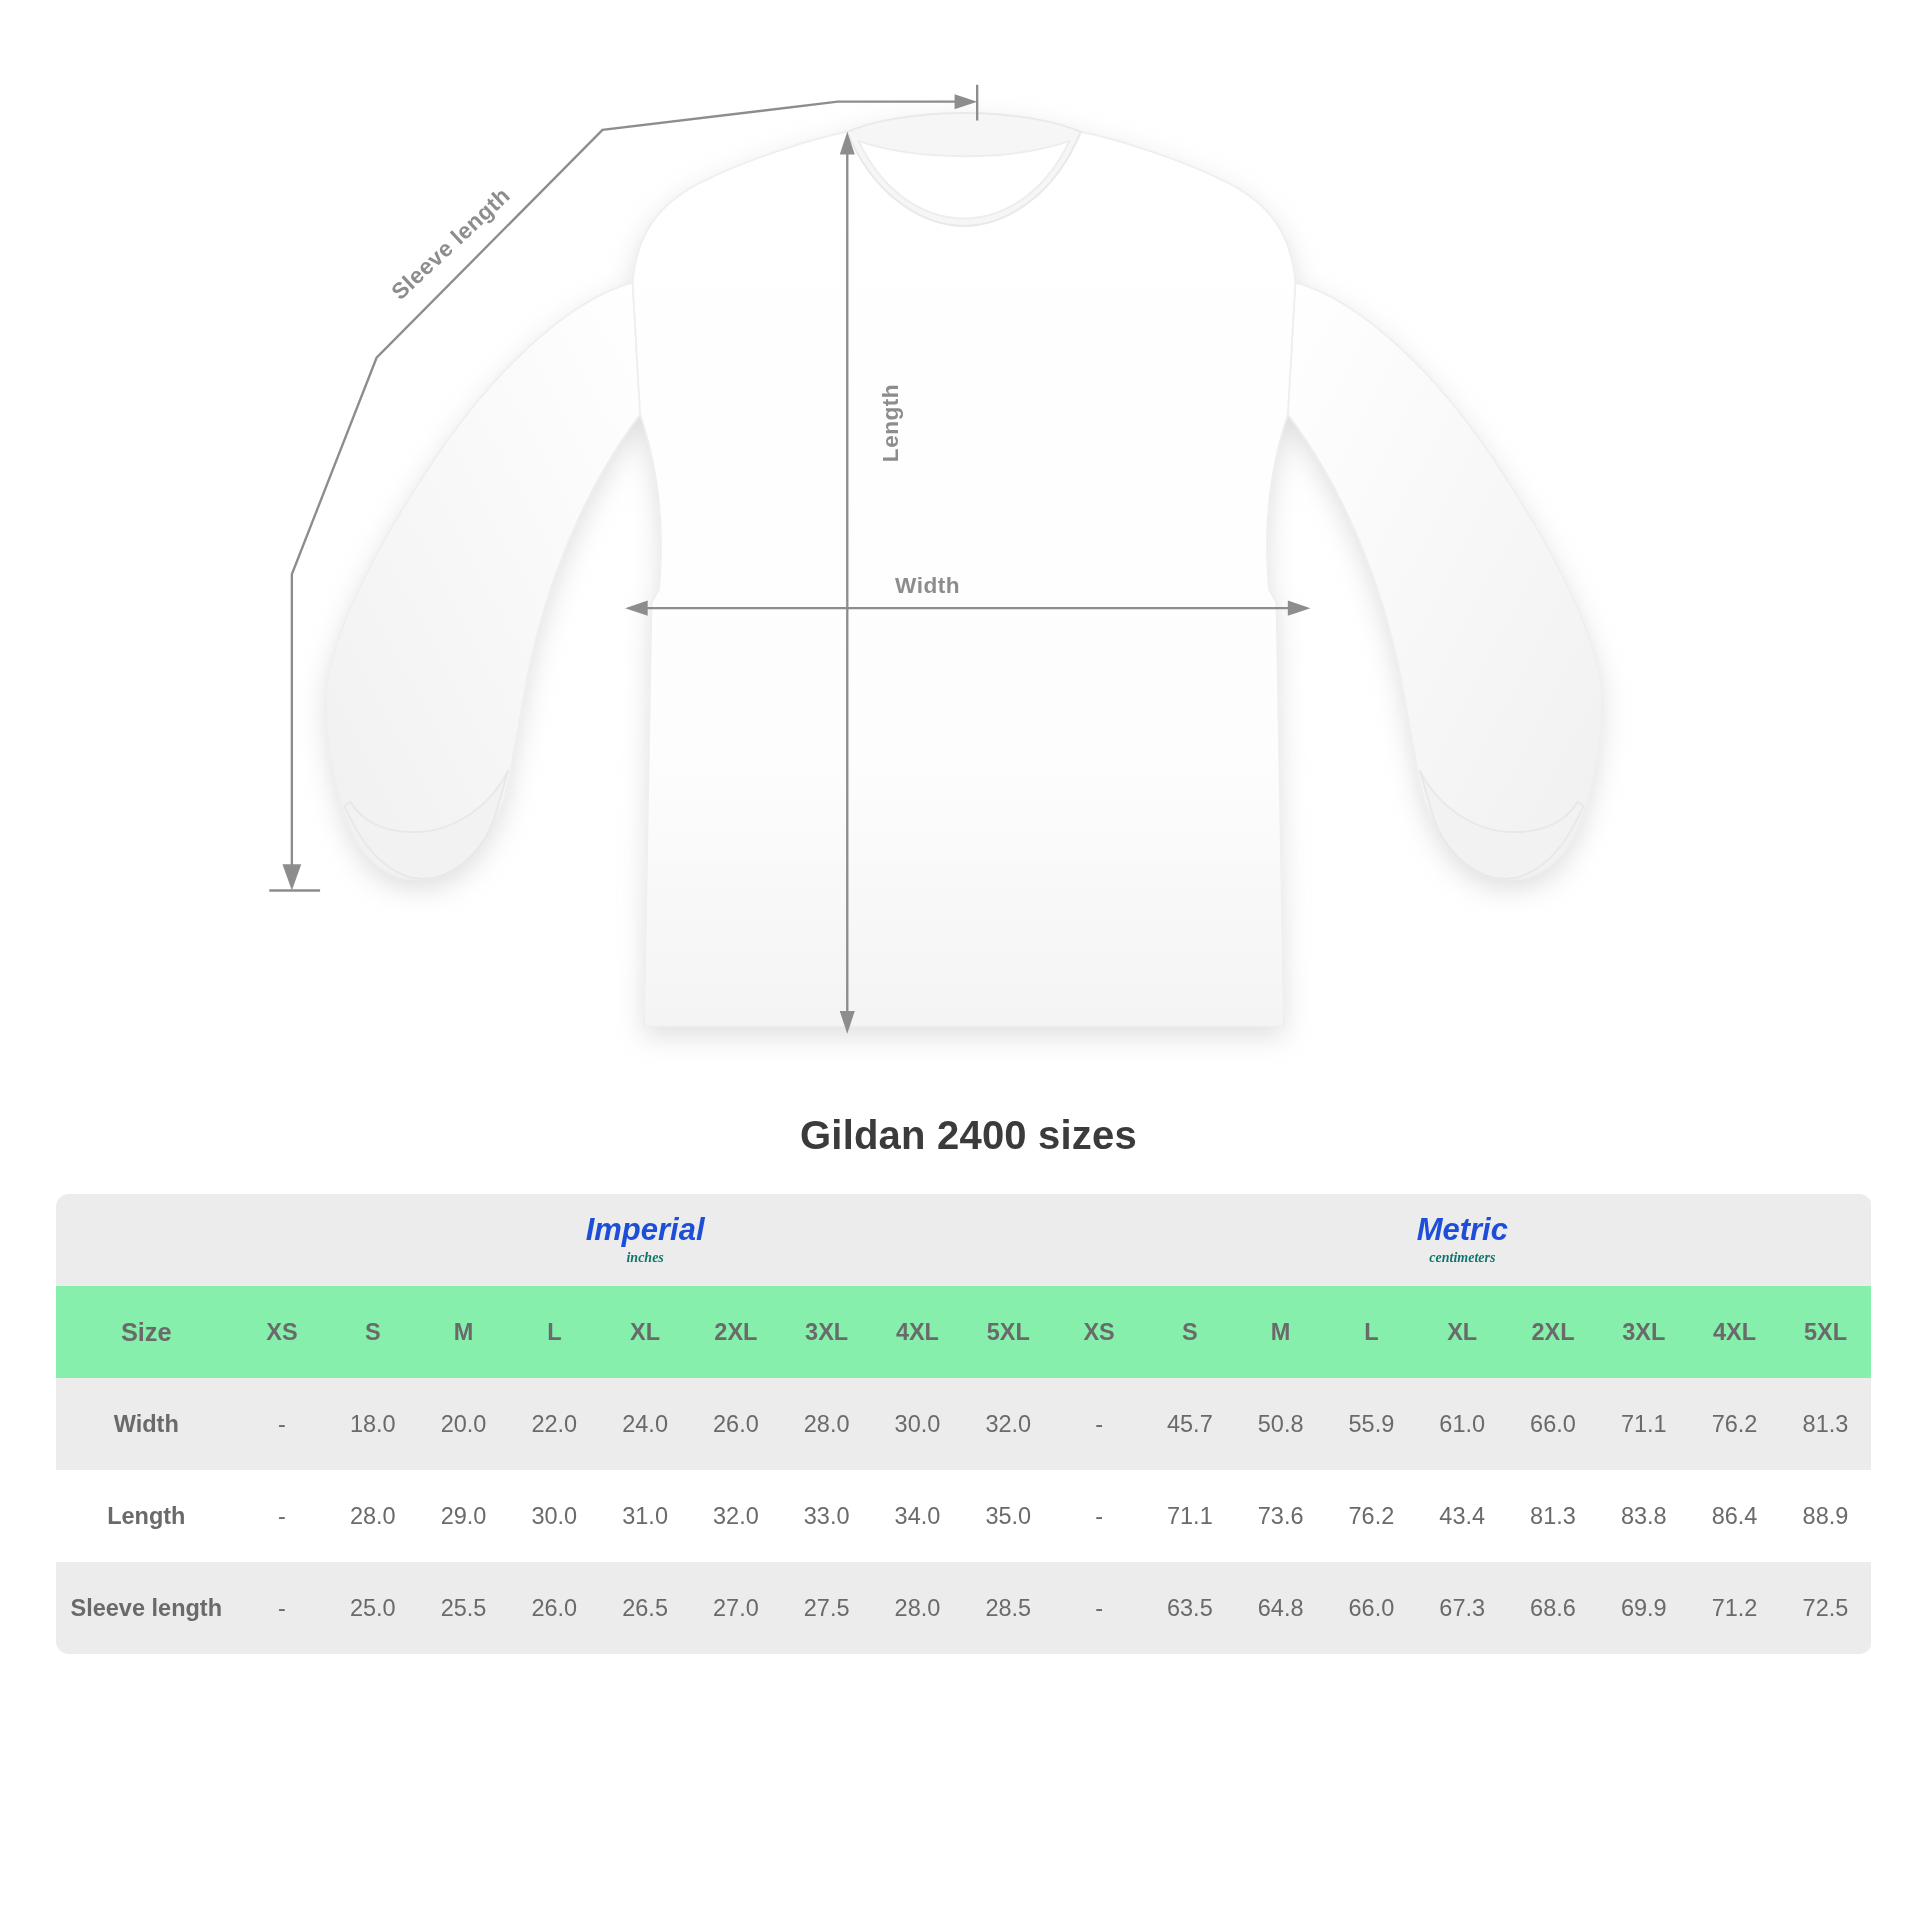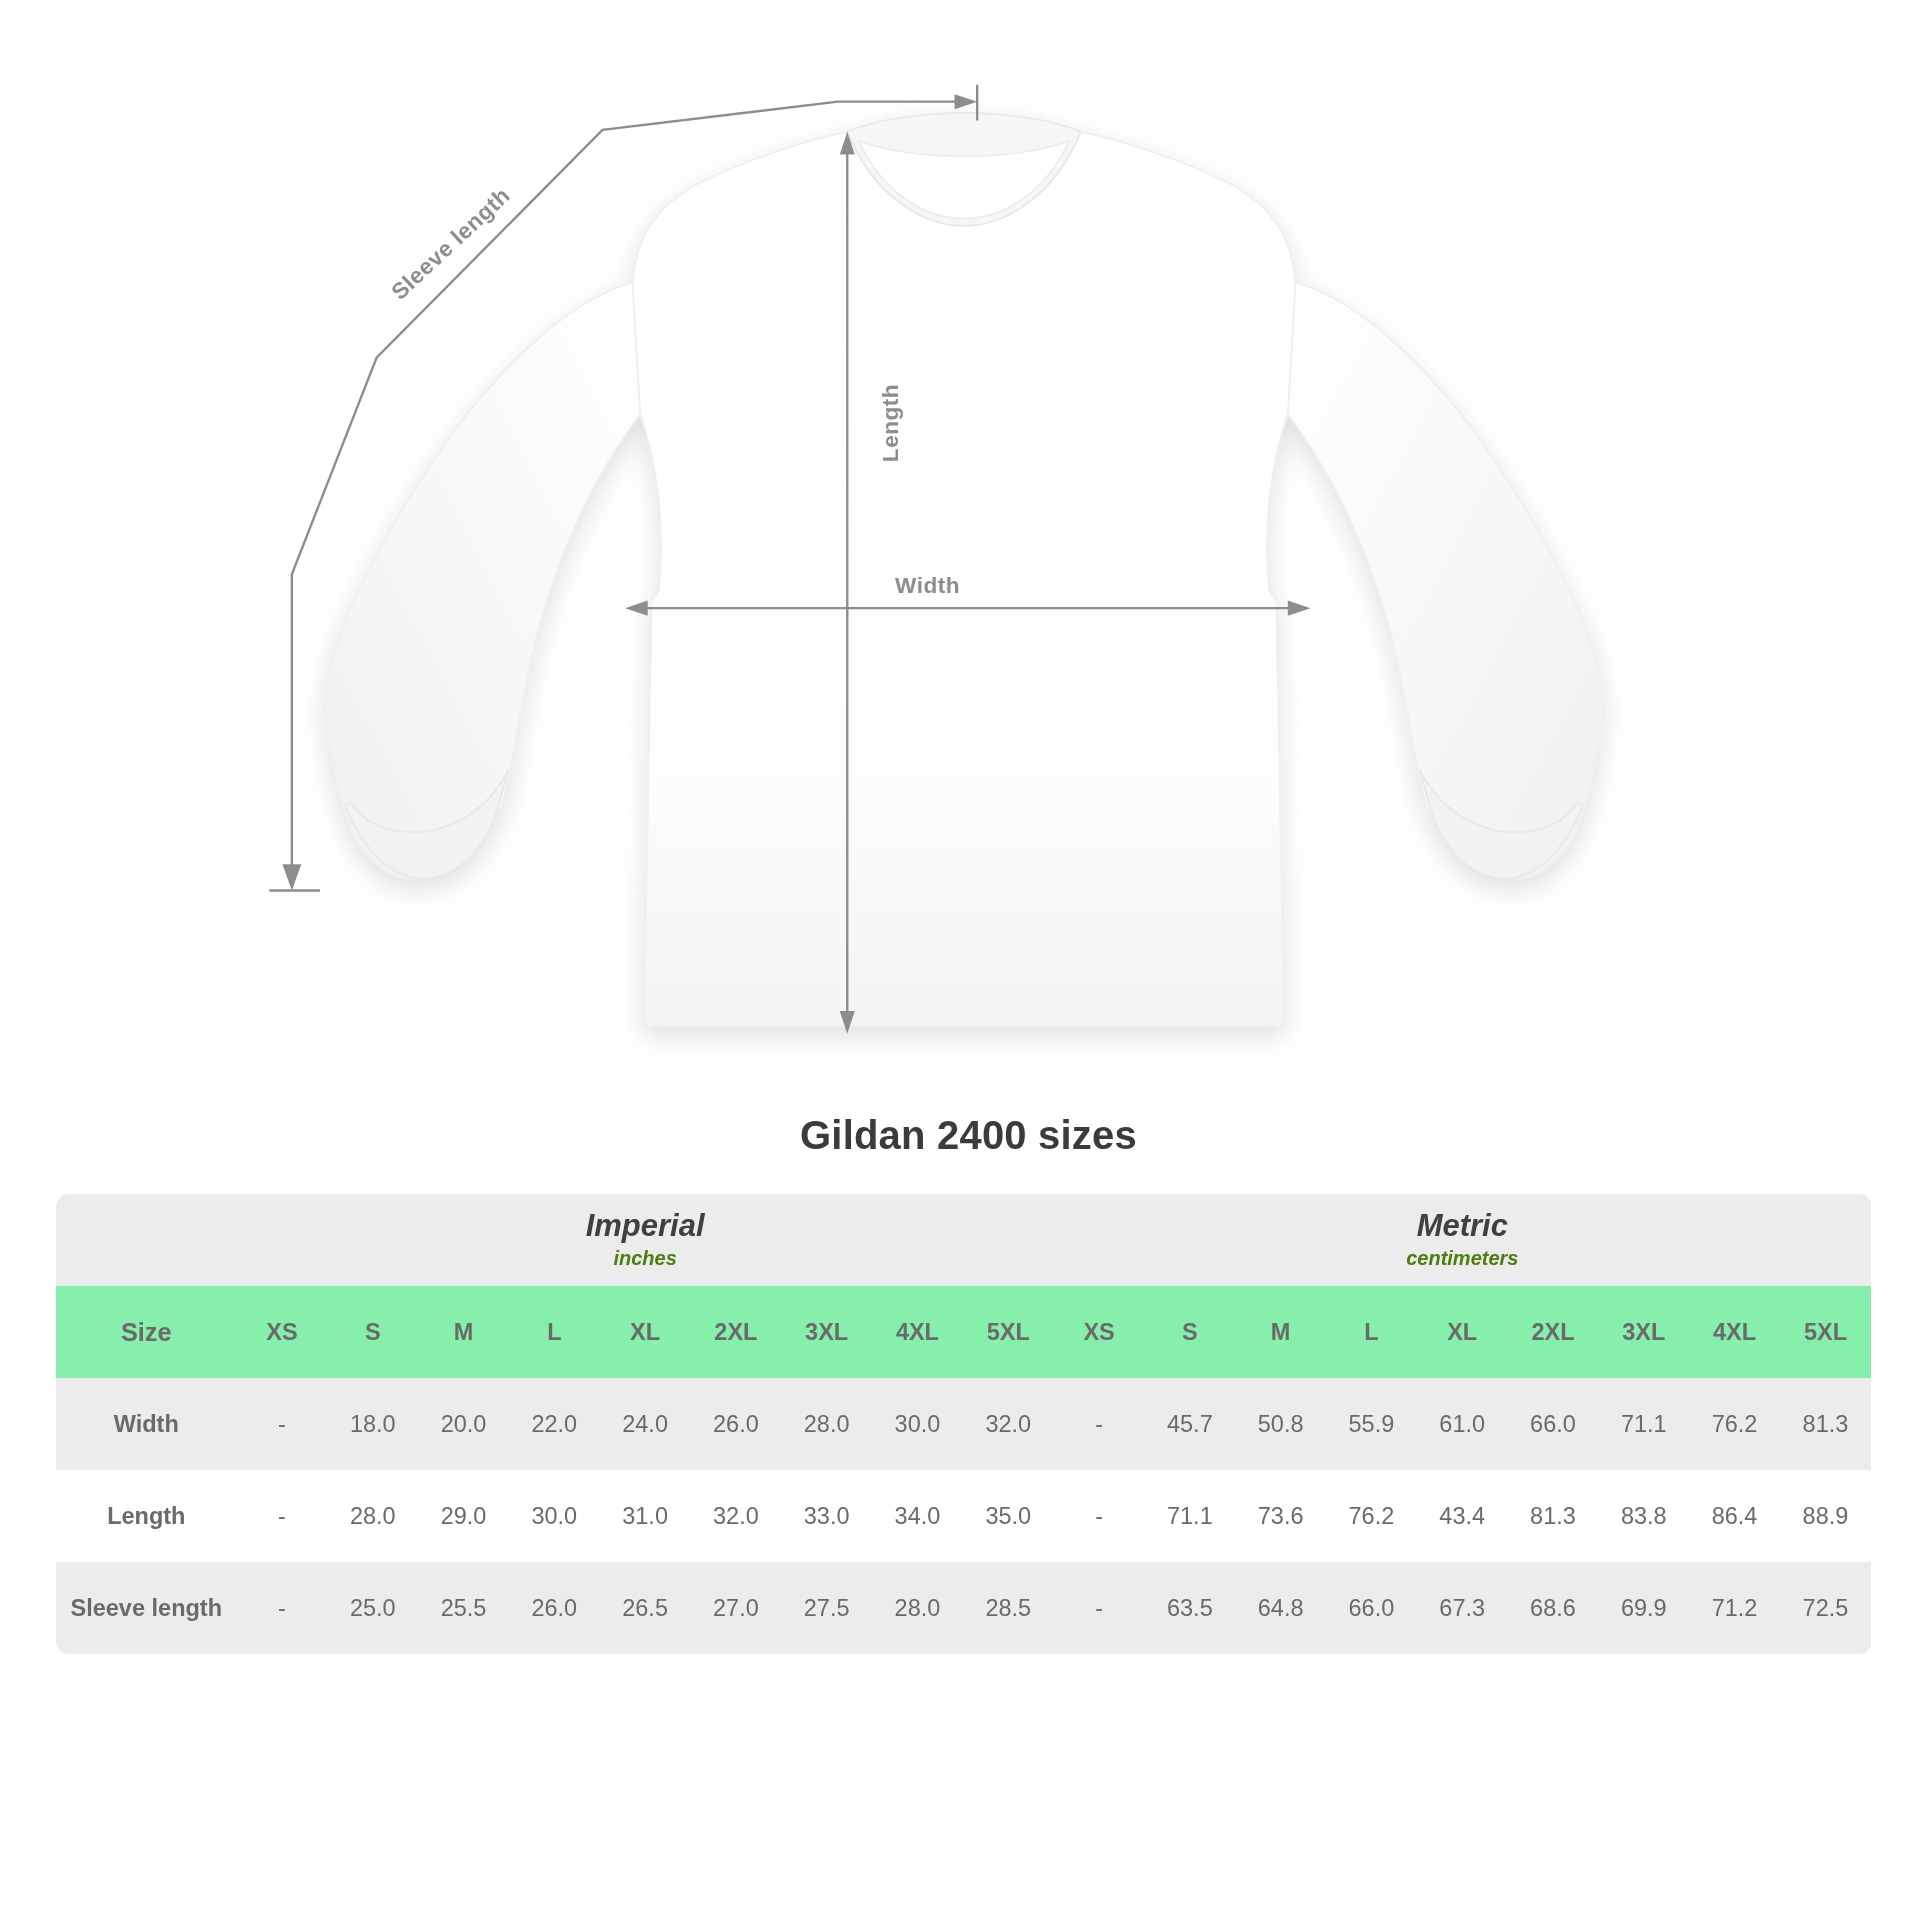--- a/index.html
+++ b/index.html
@@ -99,30 +99,31 @@
     border: none;
   }
   .unit-row th {
     background: #ececec;
     height: 134px;
   }
   .unit-name {
     font-size: 31px;
     font-weight: bold;
     font-style: italic;
-    color: #404040;
+    color: #1d4ed8;
     display: block;
     line-height: 1.15;
   }
   .unit-sub {
-    font-size: 20px;
+    font-size: 14px;
     font-style: italic;
-    color: #4d7c0f;
+    color: #0f766e;
     display: block;
     line-height: 1.4;
+    font-family: Liberation Serif, serif;
   }
   .corner-cell { background: #ececec; }
 
   .head-row th {
     background: #86efac;
     font-size: 24.5px;
     font-weight: bold;
     color: #6a6a6a;
     height: 90px;
   }

